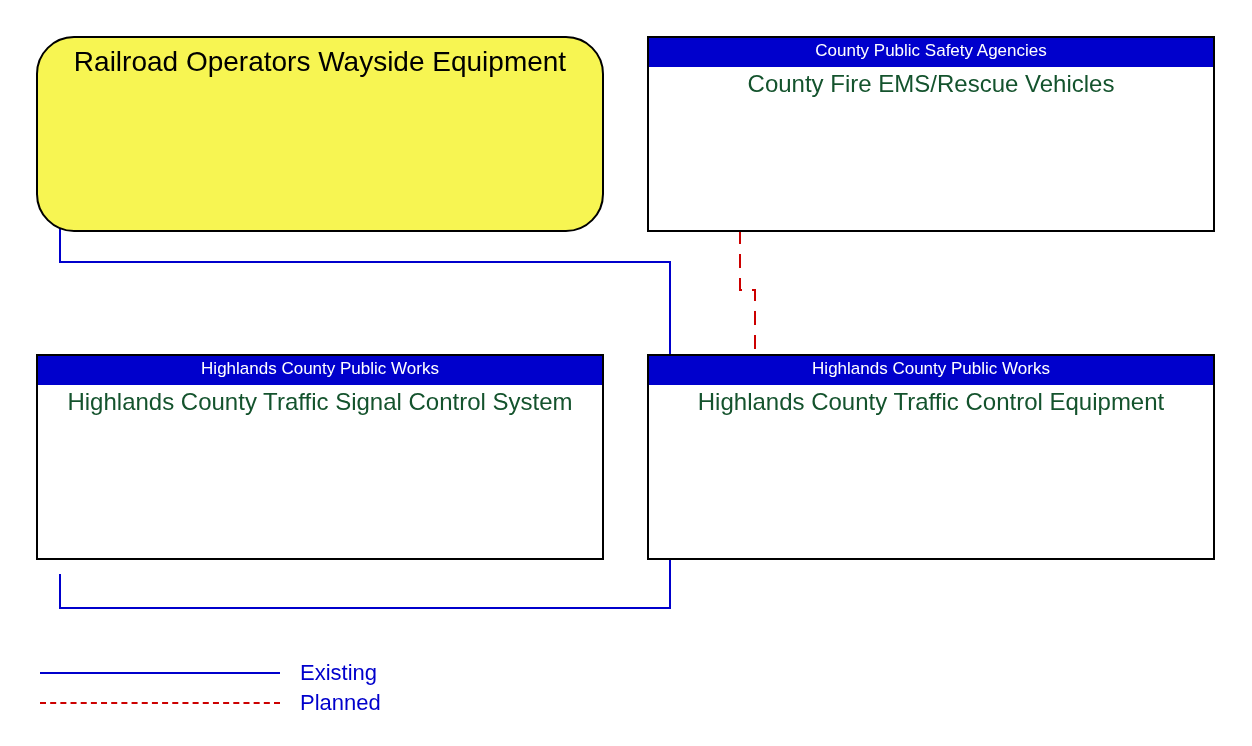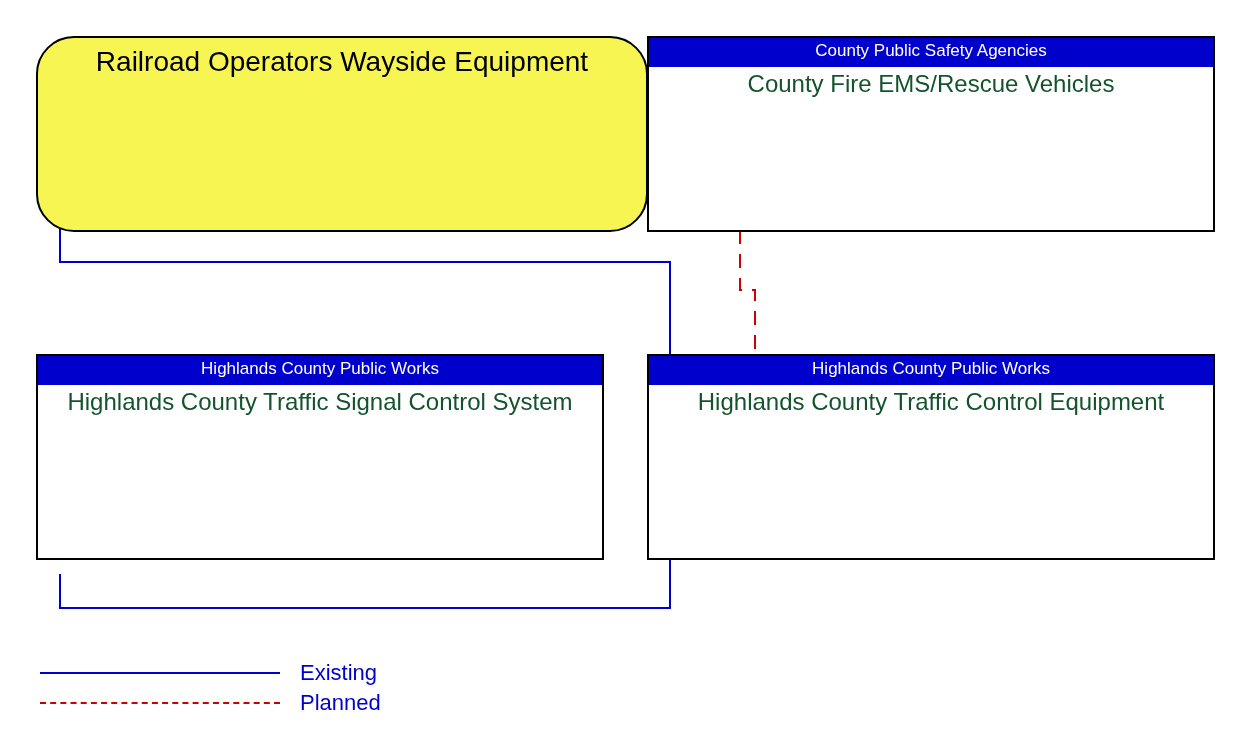--- a/index.html
+++ b/index.html
@@ -101,21 +101,21 @@
 
   <svg class="connectors" viewBox="0 0 1252 746">
 
     <path class="line-solid" d="M 60 228 L 60 262 L 670 262 L 670 354"></path>
 
     <path class="line-solid" d="M 60 574 L 60 608 L 670 608 L 670 558"></path>
 
     <path class="line-dashed" d="M 740 230 L 740 290 L 755 290 L 755 354"></path>
   </svg>
 
-  <div class="node node-plain" style="left:36px; top:36px; width:612px; height:196px; background:#f7f552; border:2px solid #000; border-radius:38px;">
+  <div class="node node-plain" style="left:36px; top:36px; width:568px; height:196px; background:#f7f552; border:2px solid #000; border-radius:38px;">
     <div class="node-plain-inner">Railroad Operators Wayside Equipment</div>
   </div>
 
   <div class="node" style="left:647px; top:36px; width:568px; height:196px; border:2px solid #000;">
     <div class="node-header">County Public Safety Agencies</div>
     <div class="node-body">County Fire EMS/Rescue Vehicles</div>
   </div>
 
   <div class="node" style="left:36px; top:354px; width:568px; height:206px; border:2px solid #000;">
     <div class="node-header">Highlands County Public Works</div>

